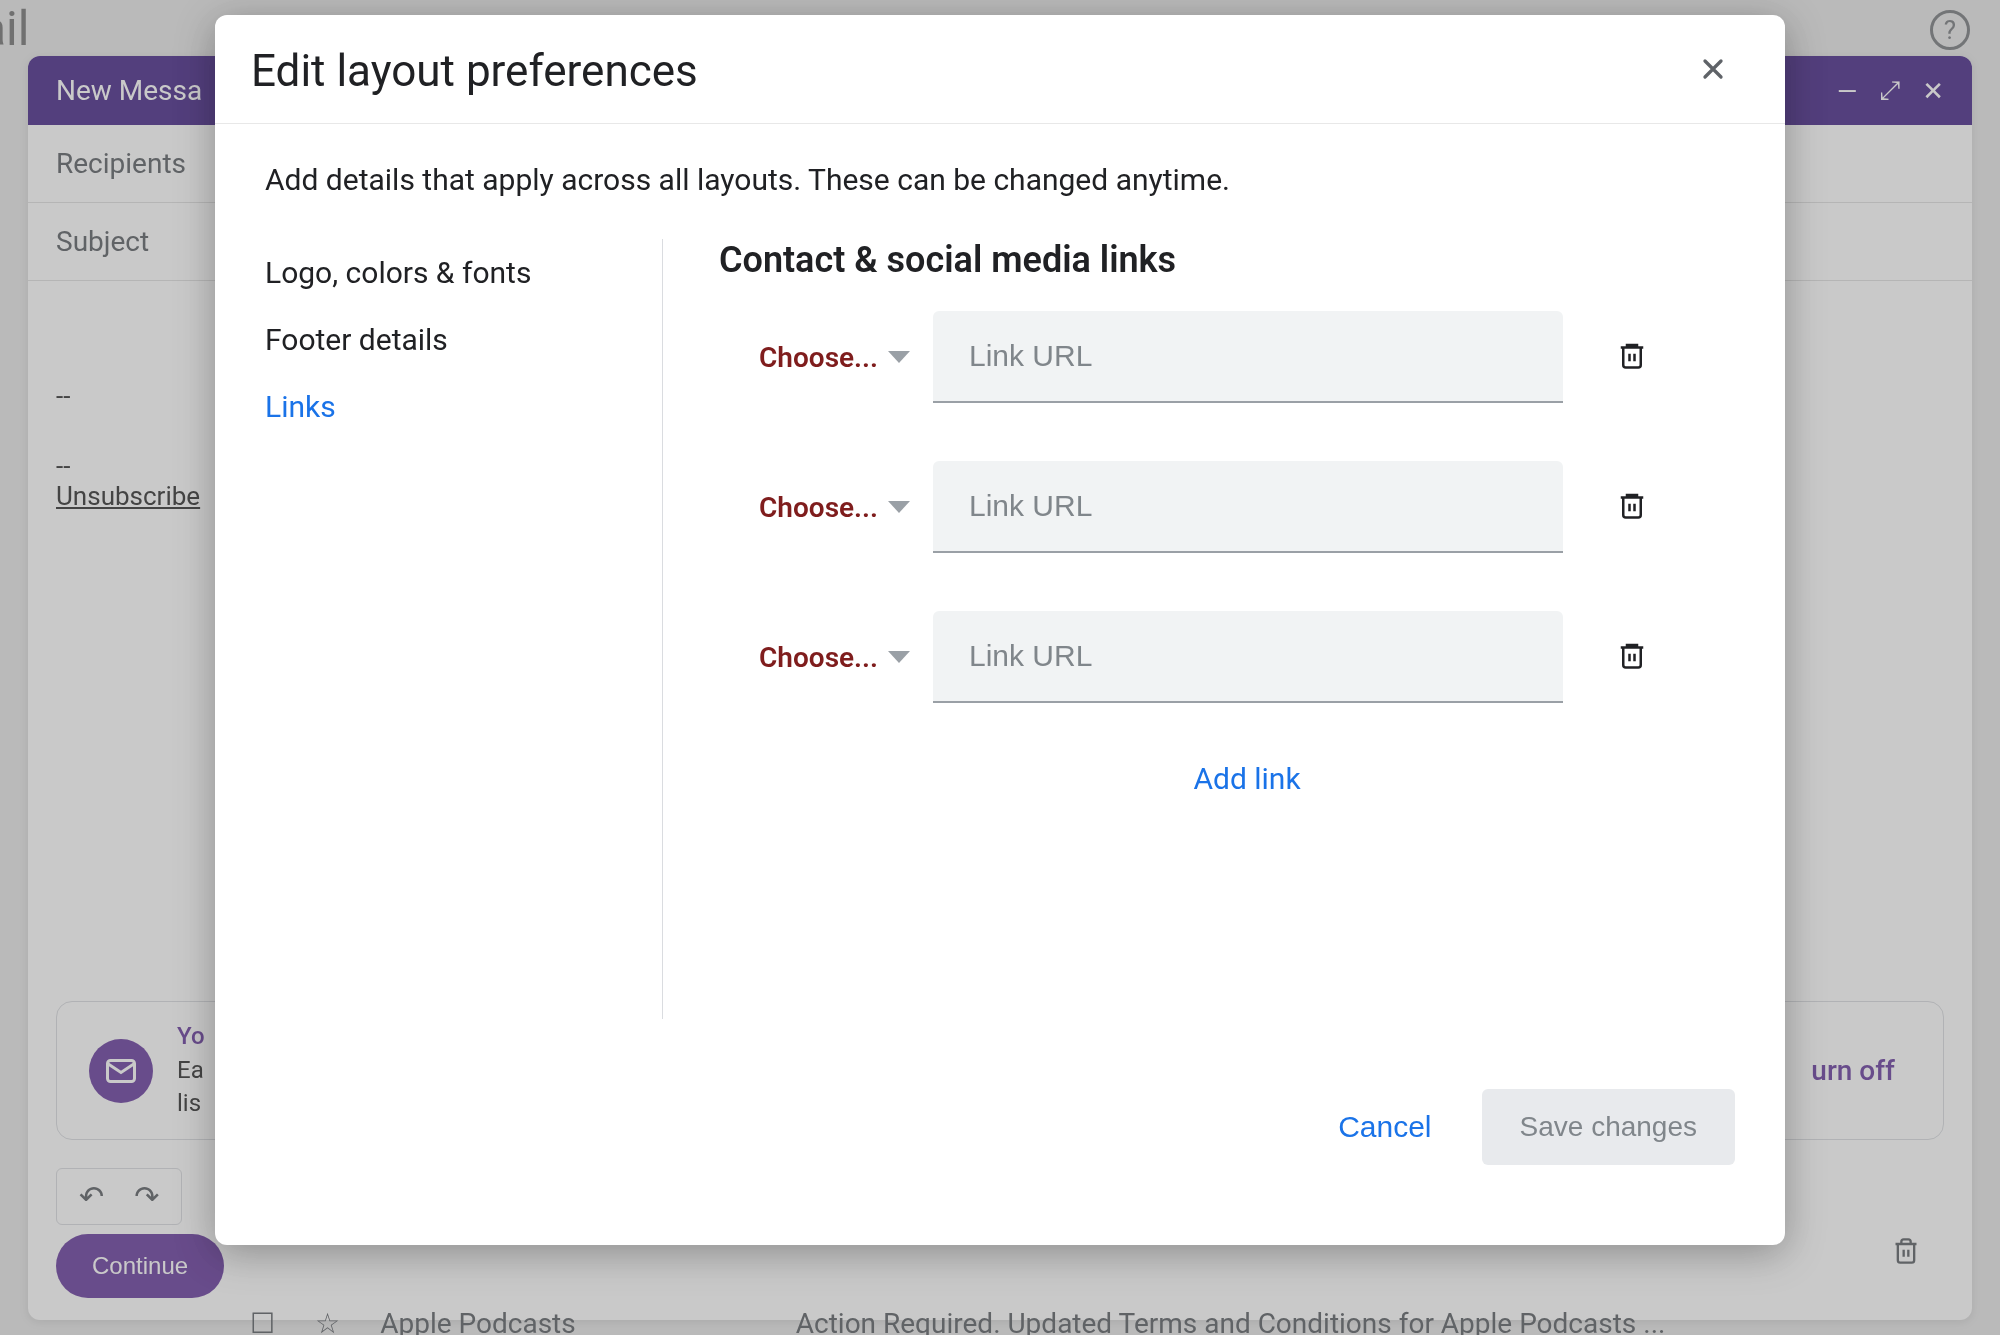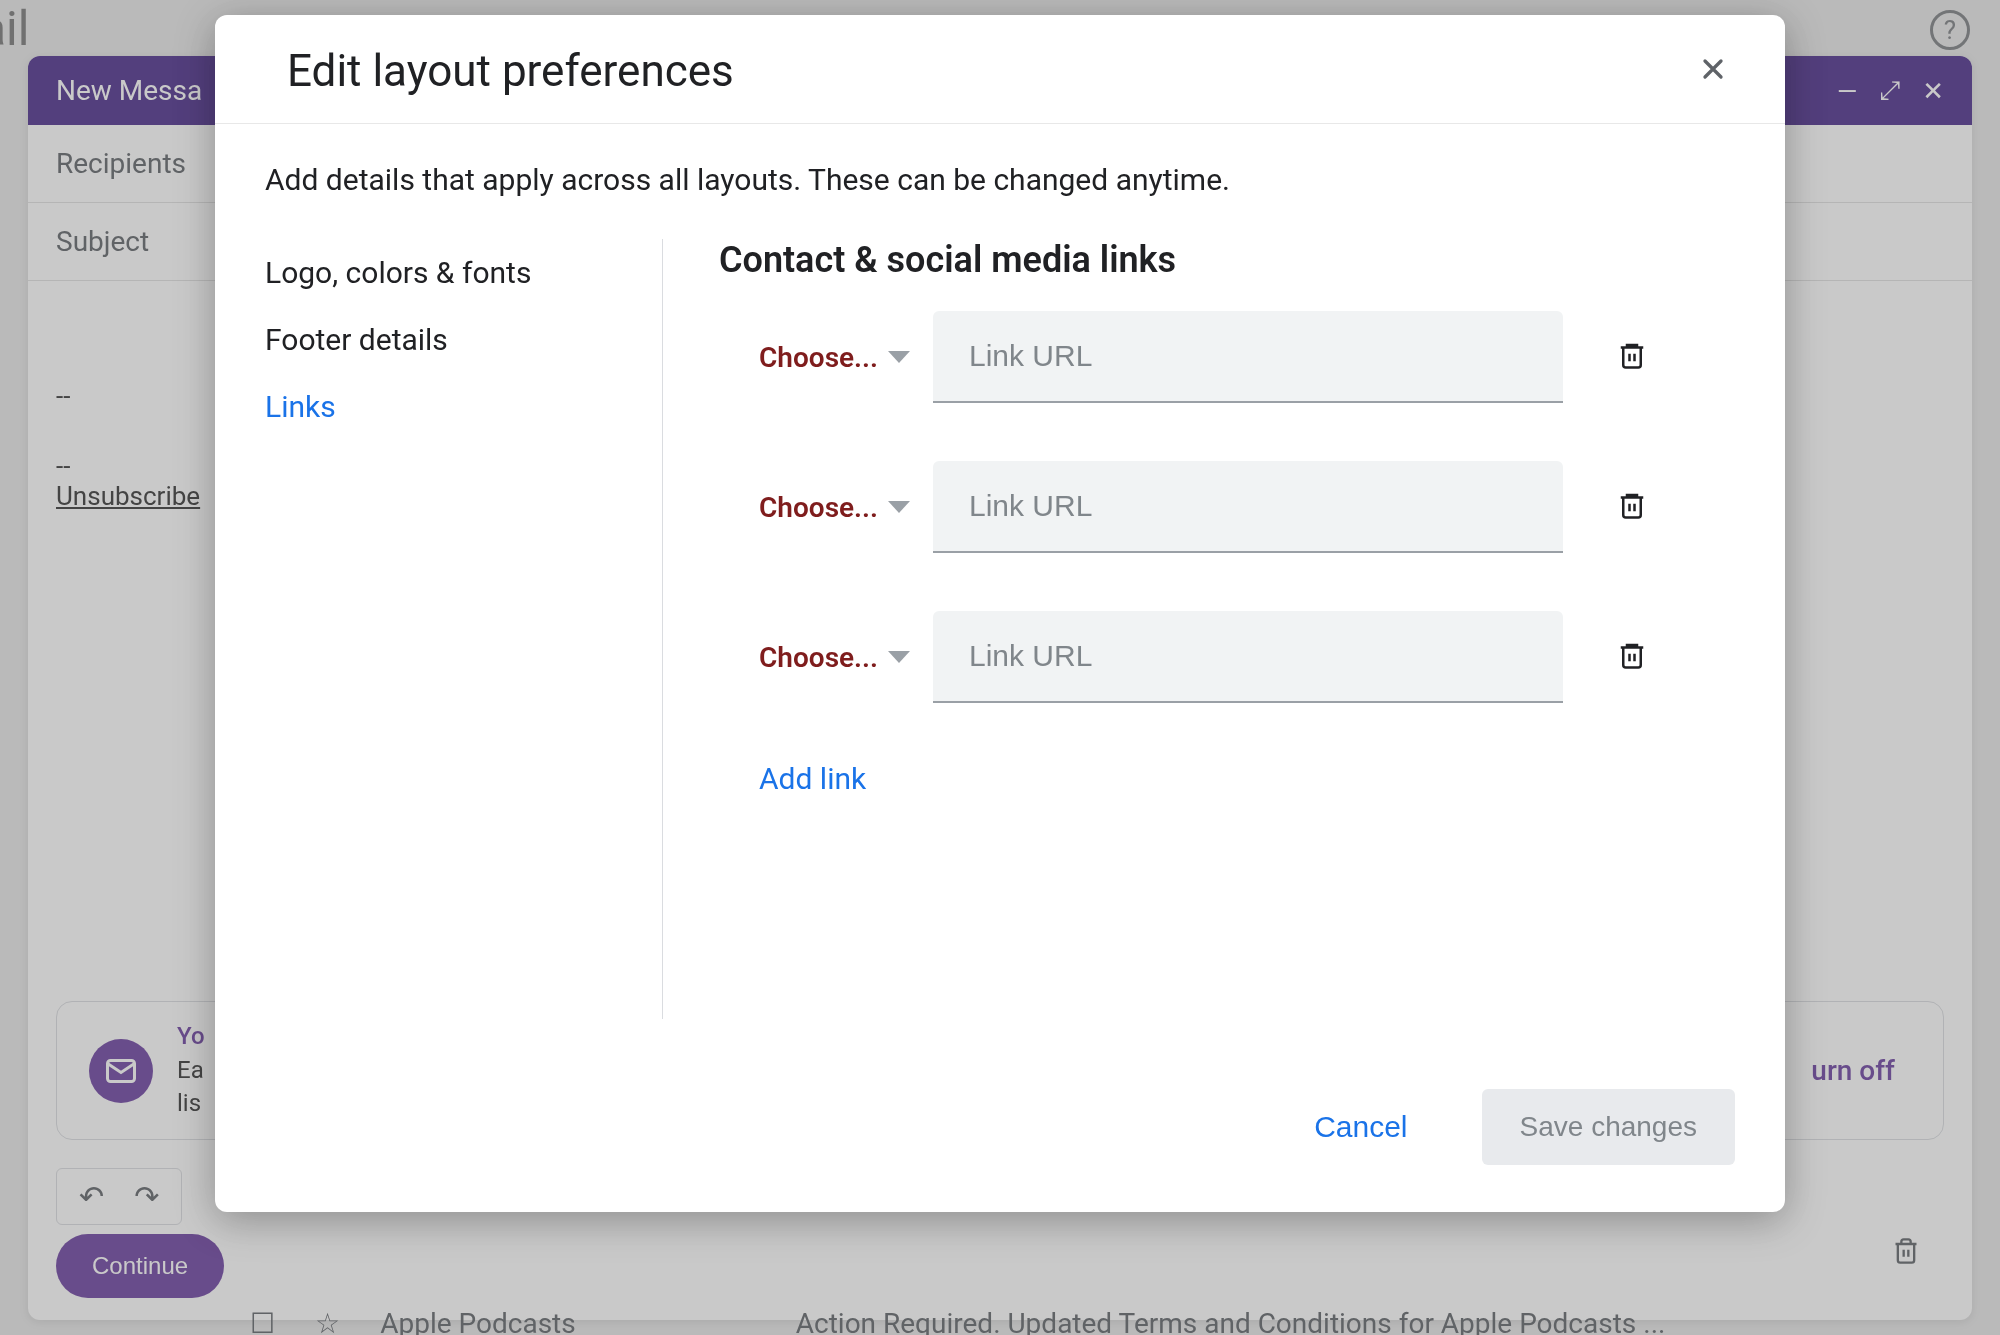--- a/index.html
+++ b/index.html
@@ -216,21 +216,21 @@
       width: 1570px;
       border-radius: 12px;
       box-shadow: 0 8px 40px rgba(0,0,0,0.3);
       overflow: hidden;
     }
     
     .modal-header {
       display: flex;
       justify-content: space-between;
       align-items: center;
-      padding: 30px 50px 26px 72px;
+      padding: 30px 50px 26px 36px;
       border-bottom: 1px solid #e8e8e8;
     }
     
     .modal-title {
       font-size: 44px;
       font-weight: 400;
       color: #202124;
     }
     
     .close-btn {
@@ -333,33 +333,34 @@
     }
     
     .delete-icon {
       width: 30px;
       height: 34px;
       cursor: pointer;
       margin-left: 30px;
     }
     
     .add-link {
+      text-align: center;
       color: #1a73e8;
       font-size: 30px;
       cursor: pointer;
       margin-top: 30px;
       padding-left: 40px;
     }
     
     .modal-footer {
       display: flex;
       justify-content: flex-end;
-      gap: 54px;
-      align-items: center;
-      padding: 20px 50px 47px 50px;
+      gap: 30px;
+      align-items: center;
+      padding: 20px 50px 80px 50px;
     }
     
     .btn-cancel {
       color: #1a73e8;
       font-size: 30px;
       font-weight: 500;
       background: none;
       border: none;
       cursor: pointer;
       padding: 16px 20px;

